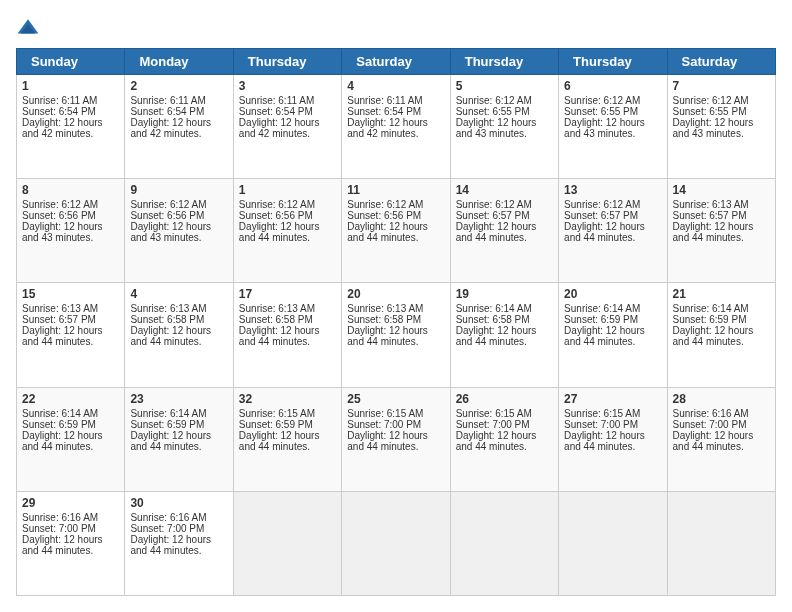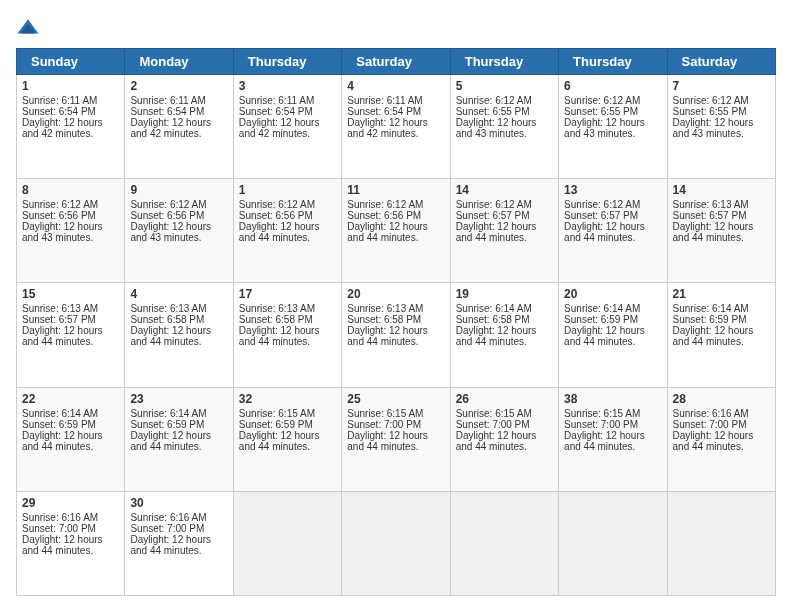--- a/index.html
+++ b/index.html
@@ -139,21 +139,21 @@
           <td><span class="day-num">19</span><span>Sunrise: 6:14 AM</span><br><span>Sunset: 6:58 PM</span><br><span>Daylight: 12 hours</span><br><span>and 44 minutes.</span></td>
           <td><span class="day-num">20</span><span>Sunrise: 6:14 AM</span><br><span>Sunset: 6:59 PM</span><br><span>Daylight: 12 hours</span><br><span>and 44 minutes.</span></td>
           <td><span class="day-num">21</span><span>Sunrise: 6:14 AM</span><br><span>Sunset: 6:59 PM</span><br><span>Daylight: 12 hours</span><br><span>and 44 minutes.</span></td>
         </tr>
         <tr>
           <td><span class="day-num">22</span><span>Sunrise: 6:14 AM</span><br><span>Sunset: 6:59 PM</span><br><span>Daylight: 12 hours</span><br><span>and 44 minutes.</span></td>
           <td><span class="day-num">23</span><span>Sunrise: 6:14 AM</span><br><span>Sunset: 6:59 PM</span><br><span>Daylight: 12 hours</span><br><span>and 44 minutes.</span></td>
           <td><span class="day-num">32</span><span>Sunrise: 6:15 AM</span><br><span>Sunset: 6:59 PM</span><br><span>Daylight: 12 hours</span><br><span>and 44 minutes.</span></td>
           <td><span class="day-num">25</span><span>Sunrise: 6:15 AM</span><br><span>Sunset: 7:00 PM</span><br><span>Daylight: 12 hours</span><br><span>and 44 minutes.</span></td>
           <td><span class="day-num">26</span><span>Sunrise: 6:15 AM</span><br><span>Sunset: 7:00 PM</span><br><span>Daylight: 12 hours</span><br><span>and 44 minutes.</span></td>
-          <td><span class="day-num">38</span><span>Sunrise: 6:15 AM</span><br><span>Sunset: 7:00 PM</span><br><span>Daylight: 12 hours</span><br><span>and 44 minutes.</span></td>
+          <td><span class="day-num">27</span><span>Sunrise: 6:15 AM</span><br><span>Sunset: 7:00 PM</span><br><span>Daylight: 12 hours</span><br><span>and 44 minutes.</span></td>
           <td><span class="day-num">28</span><span>Sunrise: 6:16 AM</span><br><span>Sunset: 7:00 PM</span><br><span>Daylight: 12 hours</span><br><span>and 44 minutes.</span></td>
         </tr>
         <tr>
           <td><span class="day-num">29</span><span>Sunrise: 6:16 AM</span><br><span>Sunset: 7:00 PM</span><br><span>Daylight: 12 hours</span><br><span>and 44 minutes.</span></td>
           <td><span class="day-num">30</span><span>Sunrise: 6:16 AM</span><br><span>Sunset: 7:00 PM</span><br><span>Daylight: 12 hours</span><br><span>and 44 minutes.</span></td>
           <td class="empty-cell"></td>
           <td class="empty-cell"></td>
           <td class="empty-cell"></td>
           <td class="empty-cell"></td>
           <td class="empty-cell"></td>

